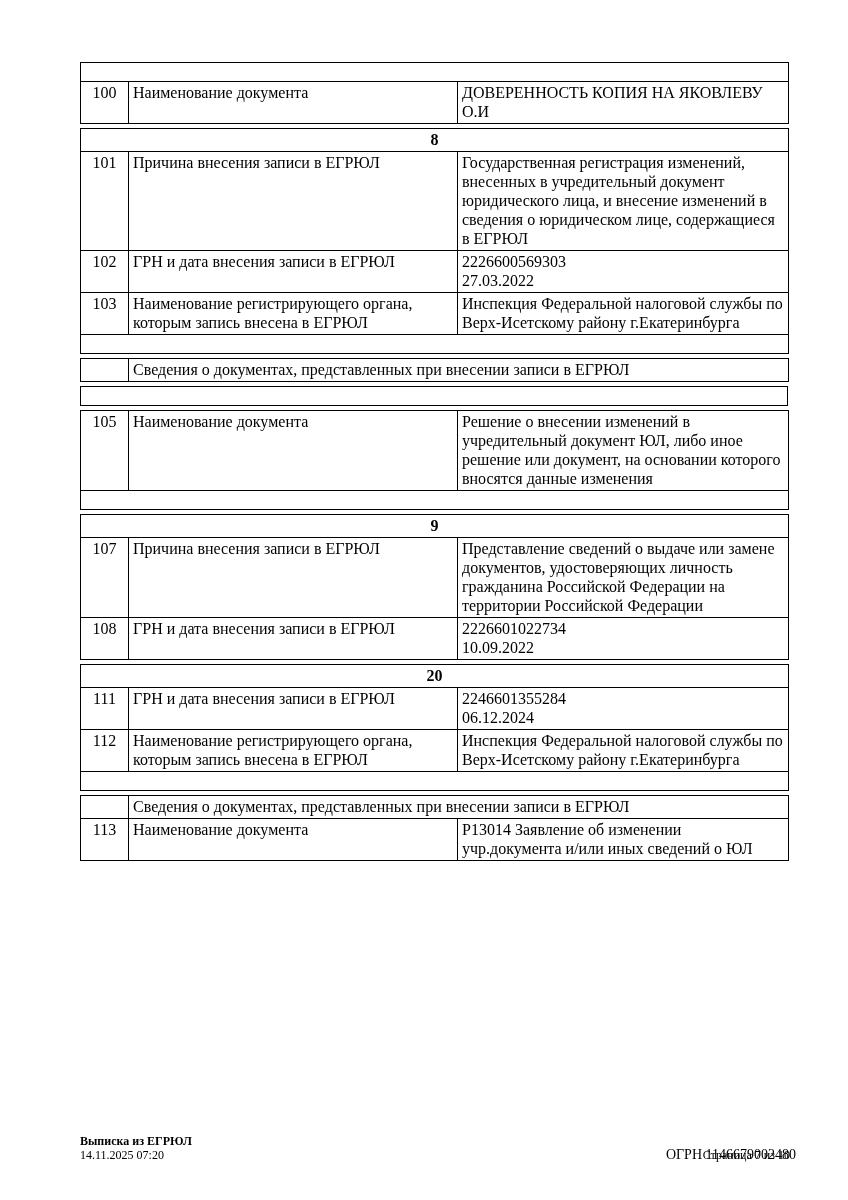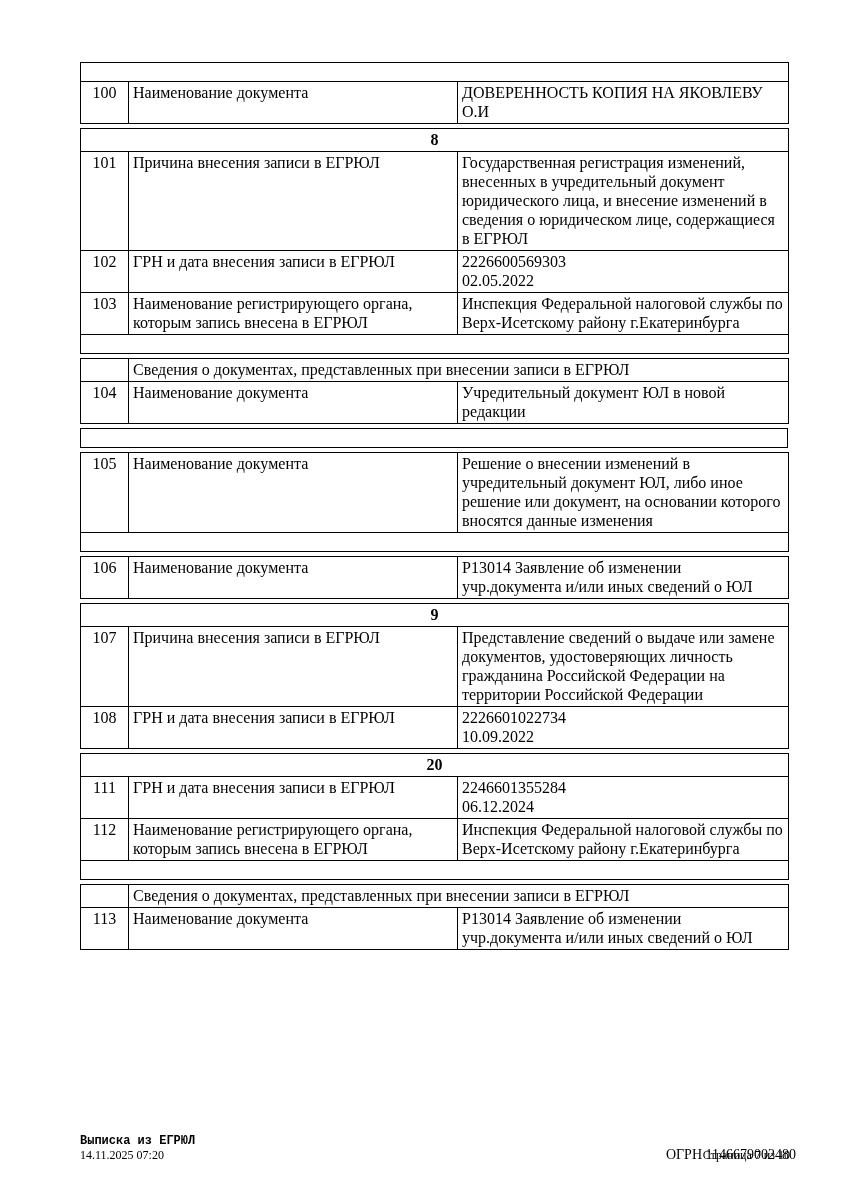--- a/index.html
+++ b/index.html
@@ -58,21 +58,20 @@
   }
   .footer-left {
     position: absolute;
     left: 80px;
     top: 1134px;
     font-size: 12px;
     line-height: 14px;
   }
   .footer-left .doc-title {
     font-weight: bold;
-    font-family: Liberation Mono, monospace;
   }
   .footer-center {
     position: absolute;
     left: 88px;
     top: 1148px;
     width: 708px;
     text-align: right;
     font-size: 14px;
     line-height: 14px;
   }
@@ -122,21 +121,21 @@
       <tr>
         <td class="cell-num">101</td>
         <td>Причина внесения записи в ЕГРЮЛ</td>
         <td>Государственная регистрация изменений, внесенных в учредительный документ юридического лица, и внесение изменений в сведения о юридическом лице, содержащиеся в ЕГРЮЛ</td>
       </tr>
       <tr>
         <td class="cell-num">102</td>
         <td>ГРН и дата внесения записи в ЕГРЮЛ</td>
         <td>
           <div>2226600569303</div>
-          <div>02.05.2022</div>
+          <div>27.03.2022</div>
         </td>
       </tr>
       <tr>
         <td class="cell-num">103</td>
         <td>Наименование регистрирующего органа, которым запись внесена в ЕГРЮЛ</td>
         <td>Инспекция Федеральной налоговой службы по Верх-Исетскому району г.Екатеринбурга</td>
       </tr>
       <tr>
         <td colspan="3" class="cell-spacer"></td>
       </tr>
@@ -147,25 +146,20 @@
       <colgroup>
           <col style="width:48px">
           <col style="width:329px">
           <col style="width:331px">
         </colgroup>
       <tbody>
           <tr>
         <td class="cell-num"></td>
         <td colspan="2">Сведения о документах, представленных при внесении записи в ЕГРЮЛ</td>
       </tr>
-      <tr>
-        <td class="cell-num">104</td>
-        <td>Наименование документа</td>
-        <td>Учредительный документ ЮЛ в новой редакции</td>
-      </tr>
     </tbody>
       </table>
 
     <table class="block">
       <tbody>
           <tr>
         <td class="cell-spacer"></td>
       </tr>
     </tbody>
       </table>
@@ -181,34 +175,20 @@
         <td class="cell-num">105</td>
         <td>Наименование документа</td>
         <td>Решение о внесении изменений в учредительный документ ЮЛ, либо иное решение или документ, на основании которого вносятся данные изменения</td>
       </tr>
       <tr>
         <td colspan="3" class="cell-spacer"></td>
       </tr>
     </tbody>
       </table>
 
-    <table class="block">
-      <colgroup>
-          <col style="width:48px">
-          <col style="width:329px">
-          <col style="width:331px">
-        </colgroup>
-      <tbody>
-          <tr>
-        <td class="cell-num">106</td>
-        <td>Наименование документа</td>
-        <td>Р13014 Заявление об изменении учр.документа и/или иных сведений о ЮЛ</td>
-      </tr>
-    </tbody>
-      </table>
 
     <table class="block">
       <colgroup>
           <col style="width:48px">
           <col style="width:329px">
           <col style="width:331px">
         </colgroup>
       <tbody>
           <tr>
         <td colspan="3" class="cell-section">9</td>

